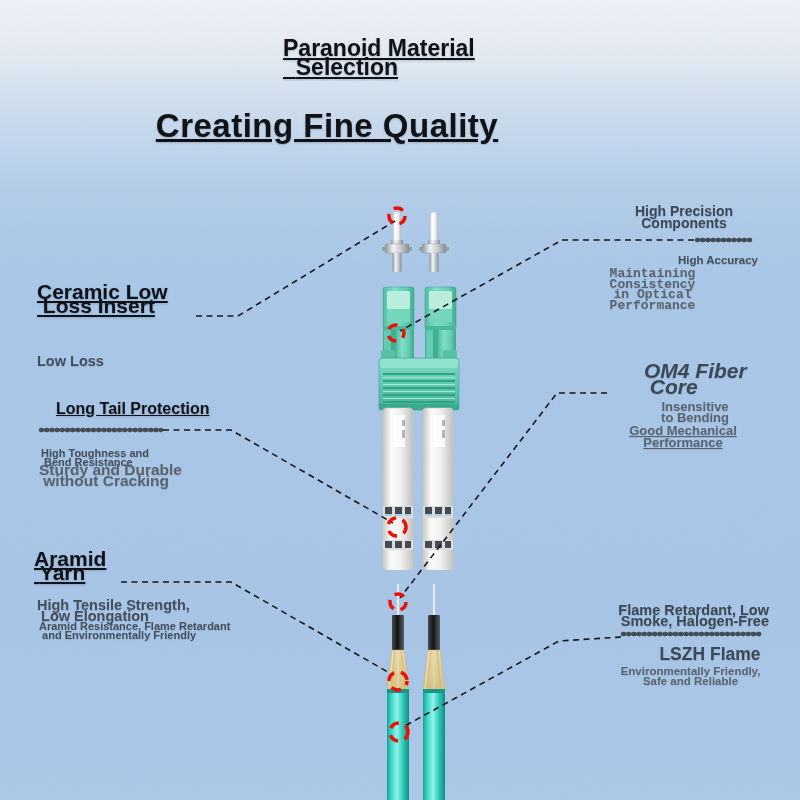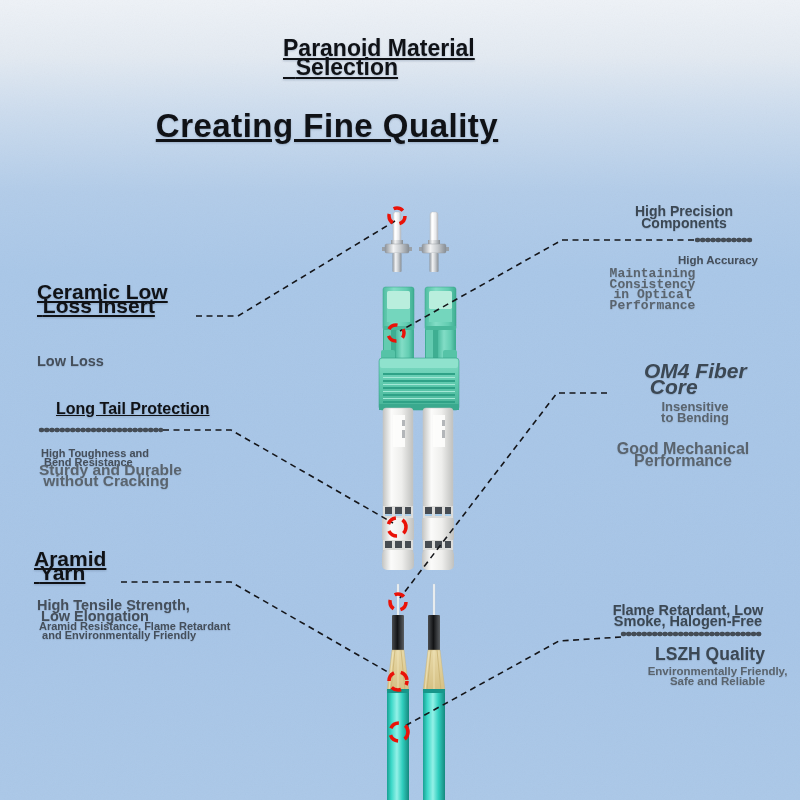--- a/index.html
+++ b/index.html
@@ -251,29 +251,29 @@
   <div class="t ink" style="left:48px;top:400px;font-size:16px;margin-left:8px;">Long Tail Protection</div>
   <div class="t dgray" style="left:41px;top:441px;font-size:11px;line-height:9px;">High Toughness and
  Bend Resistance</div>
   <div class="t gray" style="left:39px;top:464px;font-size:15.5px;line-height:11px;">Sturdy and Durable
  without Cracking</div>
 
   <div class="t slate" style="left:644px;top:363px;font-size:21px;line-height:16px;font-style:italic;">OM4 Fiber
  Core</div>
   <div class="t gray c" style="left:645px;top:402px;width:100px;font-size:13px;line-height:10.5px;">Insensitive
 to Bending</div>
-  <div class="t gray c" style="left:602px;top:443px;width:162px;font-size:16px;line-height:11.5px;">Good Mechanical
+  <div class="t gray c" style="left:602px;top:425px;width:162px;font-size:13px;line-height:11.5px;text-decoration:underline;">Good Mechanical
 Performance</div>
 
   <div class="t ink" style="left:34px;top:552px;font-size:21px;line-height:14px;">Aramid
  Yarn</div>
   <div class="t dgray" style="left:37px;top:592px;font-size:14.5px;line-height:11px;">High Tensile Strength,
  Low Elongation</div>
   <div class="t dgray" style="left:39px;top:614px;font-size:11px;line-height:9px;">Aramid Resistance, Flame Retardant
  and Environmentally Friendly</div>
 
-  <div class="t slate c" style="left:607px;top:605px;width:162px;font-size:14.5px;line-height:11px;">Flame Retardant, Low
+  <div class="t slate c" style="left:607px;top:605px;width:162px;font-size:14.5px;line-height:11px;text-align:right;">Flame Retardant, Low
 Smoke, Halogen-Free</div>
-  <div class="t slate c" style="left:640px;top:644px;width:140px;font-size:17.5px;">LSZH Quality</div>
-  <div class="t gray c" style="left:613px;top:667px;width:155px;font-size:11.5px;line-height:9.5px;margin-left:27px;">Environmentally Friendly,
+  <div class="t slate c" style="left:640px;top:644px;width:140px;font-size:17.5px;">LSZH Flame</div>
+  <div class="t gray c" style="left:613px;top:667px;width:155px;font-size:11.5px;line-height:9.5px;">Environmentally Friendly,
 Safe and Reliable</div>
 
 </div>
 
 </body></html>

